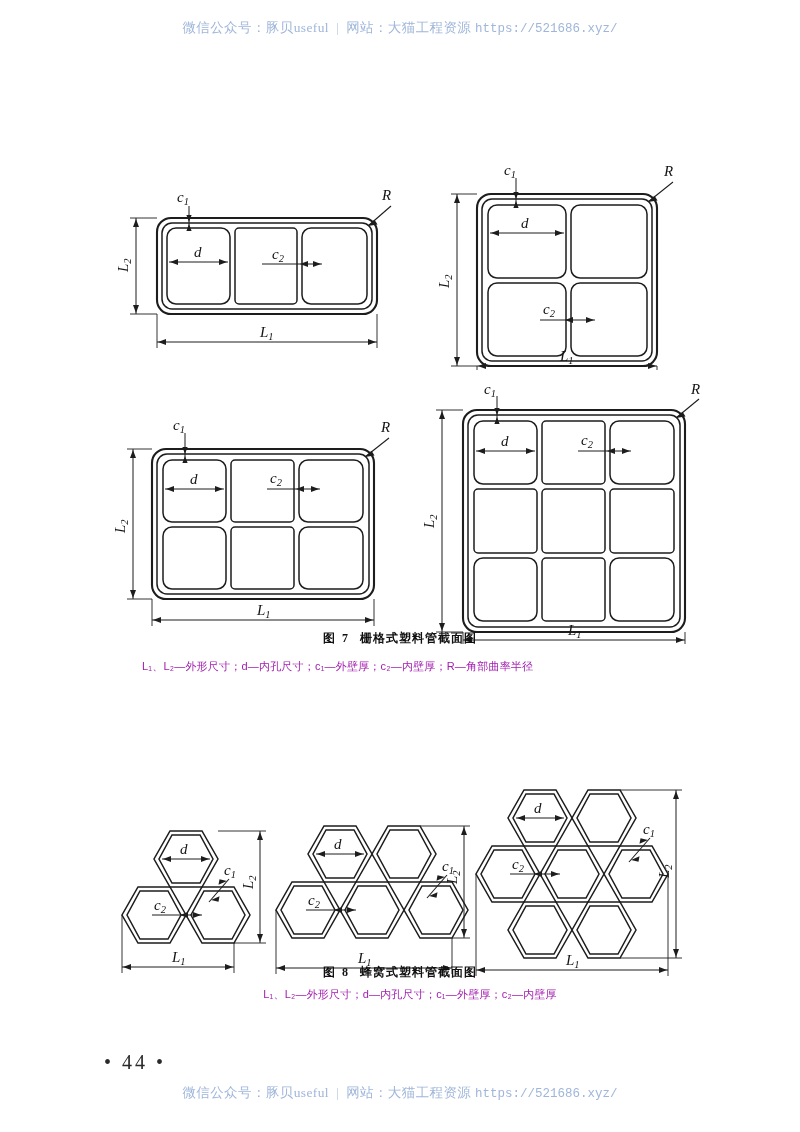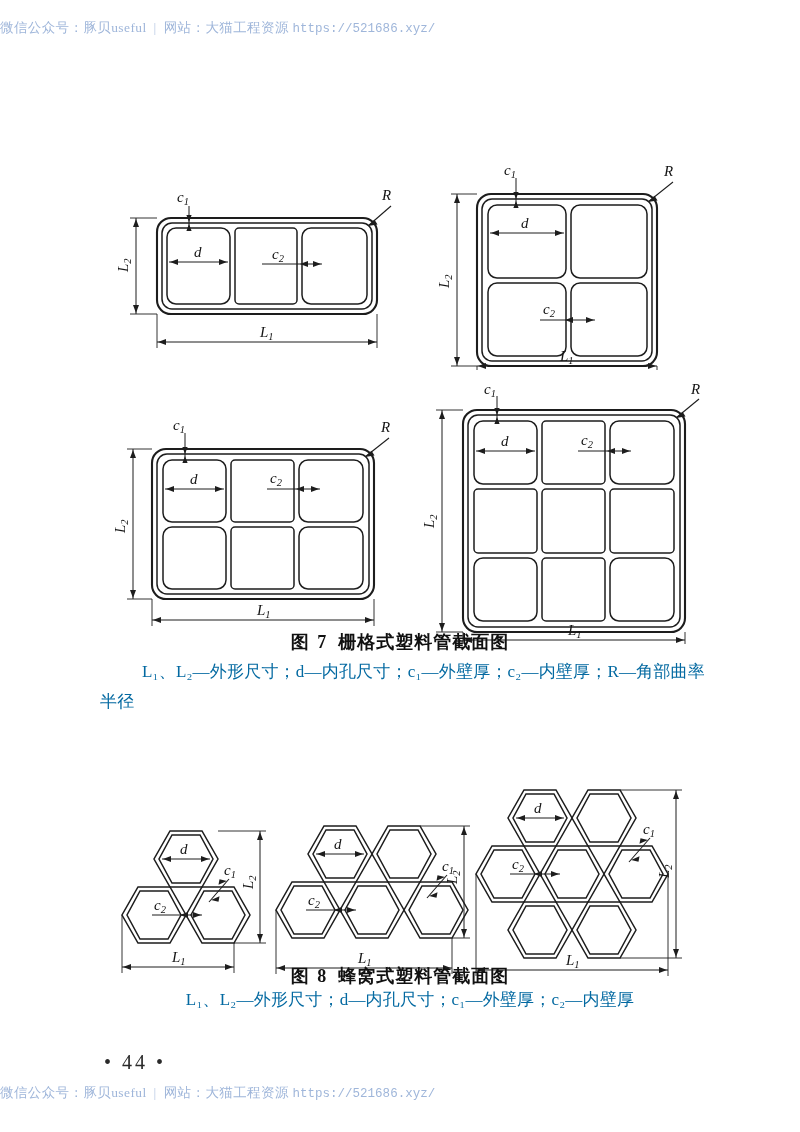--- a/index.html
+++ b/index.html
@@ -14,20 +14,21 @@
     font-family: "Liberation Serif", "DejaVu Serif", serif;
     color: #1a1a1a;
     overflow: hidden;
   }
 
   
   .watermark {
     position: absolute;
     left: 0;
     width: 800px;
+    text-align: center;
     font-family: "Liberation Serif", "DejaVu Serif", serif;
     font-size: 13.5px;
     letter-spacing: .4px;
     color: #9fb6da;
     white-space: nowrap;
   }
   .watermark .sep { padding: 0 7px; color: #b9cae4; }
   .watermark .url {
     font-family: "Liberation Mono", "DejaVu Sans Mono", monospace;
     font-size: 12.5px;
@@ -58,31 +59,31 @@
   }
 
   
   .caption-title {
     position: absolute;
     left: 0;
     width: 800px;
     text-align: center;
     font-family: "Liberation Serif", "DejaVu Serif", serif;
     font-weight: bold;
-    font-size: 18px;
+    font-size: 12px;
     letter-spacing: 1px;
     color: #111;
   }
   .caption-title .num { letter-spacing: 2px; padding-right: 10px; }
 
   .caption-legend {
     position: absolute;
-    font-family: Liberation Serif, serif;
-    font-size: 17px;
-    color: #0369a1;
+    font-family: Liberation Sans, sans-serif;
+    font-size: 11px;
+    color: #a21caf;
     line-height: 1.75;
     letter-spacing: .2px;
   }
 
   #fig7-title  { top: 630px; }
   #fig7-legend { top: 657px; left: 100px; width: 620px; text-indent: 42px; }
   #fig8-title  { top: 964px; }
   #fig8-legend { top: 985px; left: 100px; width: 620px; text-align: center; }
 
   

